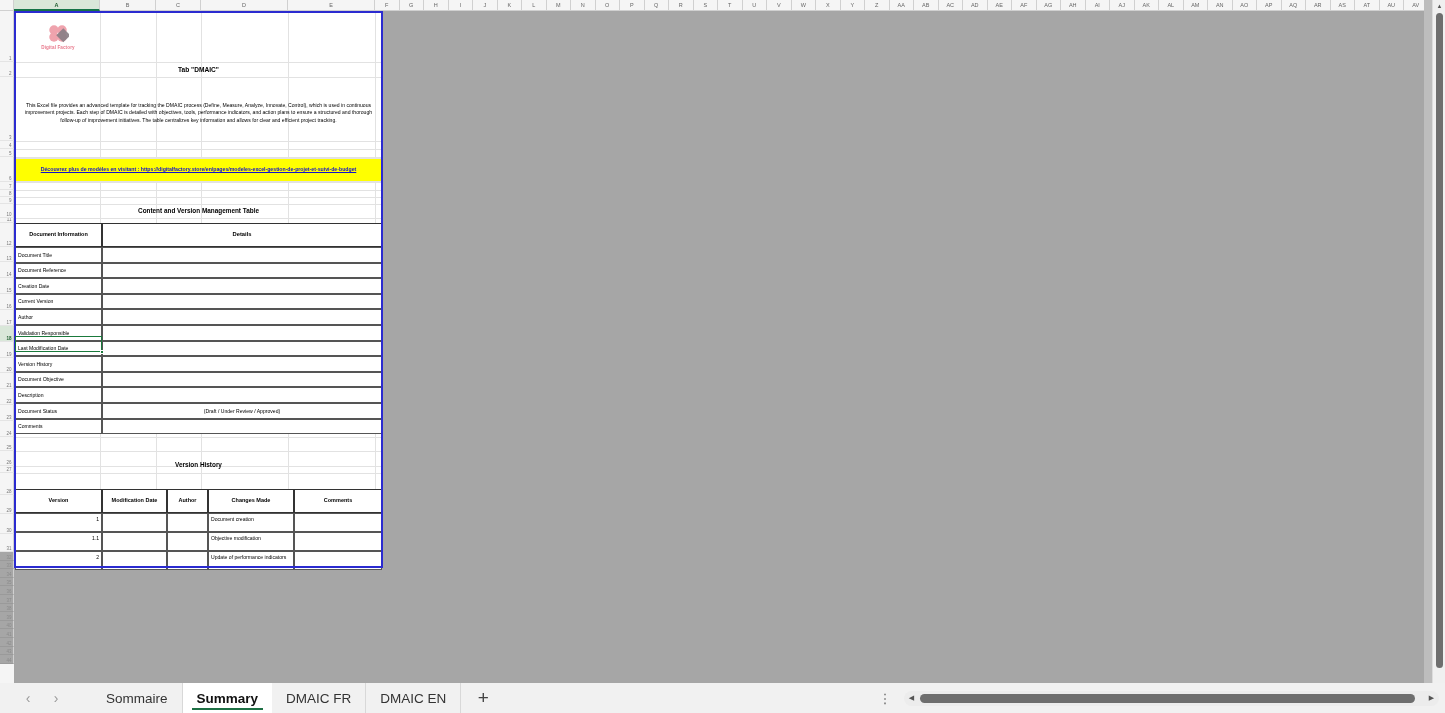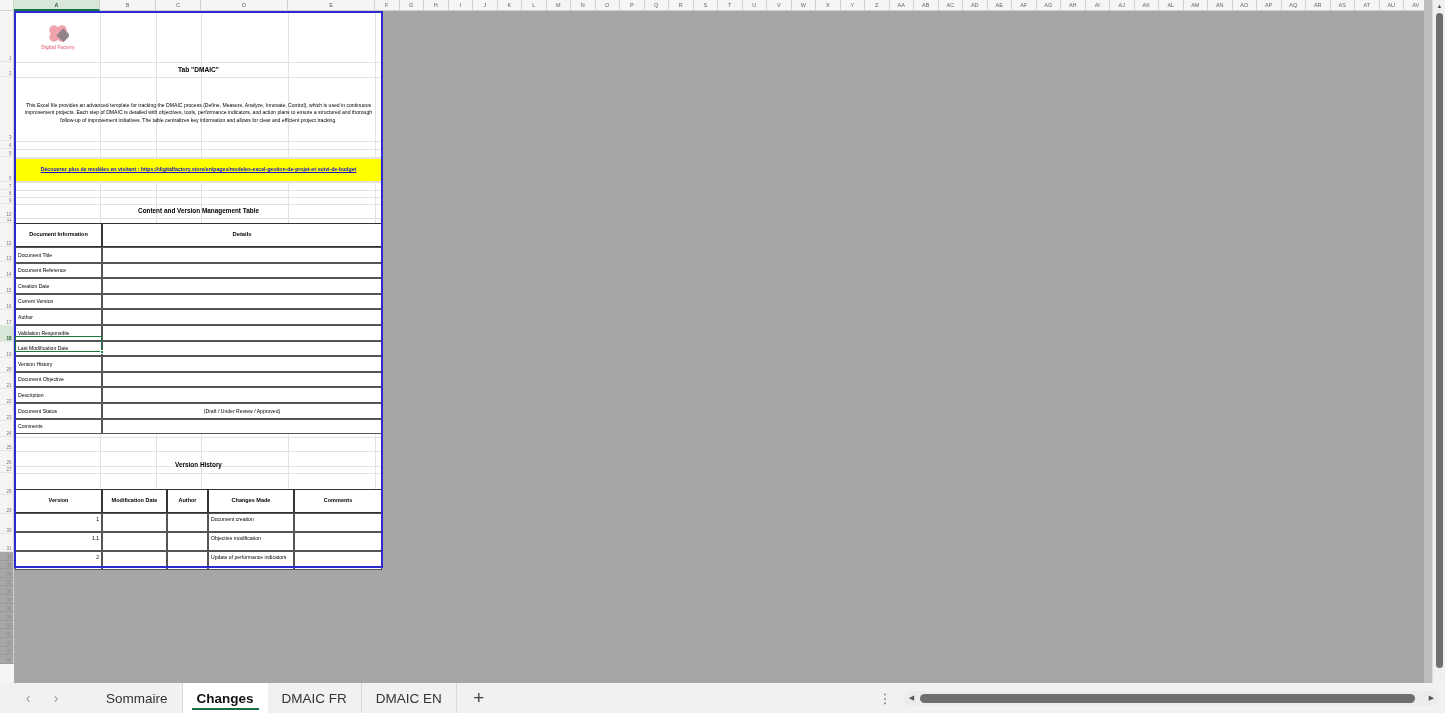--- a/index.html
+++ b/index.html
@@ -440,21 +440,21 @@
 
   <div id="bottom-bar">
 
     <div id="nav-arrows">
       <div class="nav-btn">‹</div>
       <div class="nav-btn">›</div>
     </div>
 
     <div id="tab-strip">
         <div class="sheet-tab">Sommaire</div>
-        <div class="sheet-tab active">Changes</div>
+        <div class="sheet-tab active">Summary</div>
         <div class="sheet-tab">DMAIC FR</div>
         <div class="sheet-tab">DMAIC EN</div>
       </div>
 
     <div id="add-sheet">+</div>
 
     <div id="bottom-right">
       <div id="kebab">⋮</div>
       <div id="hscroll">
         <div class="hs-arrow">◀</div>

